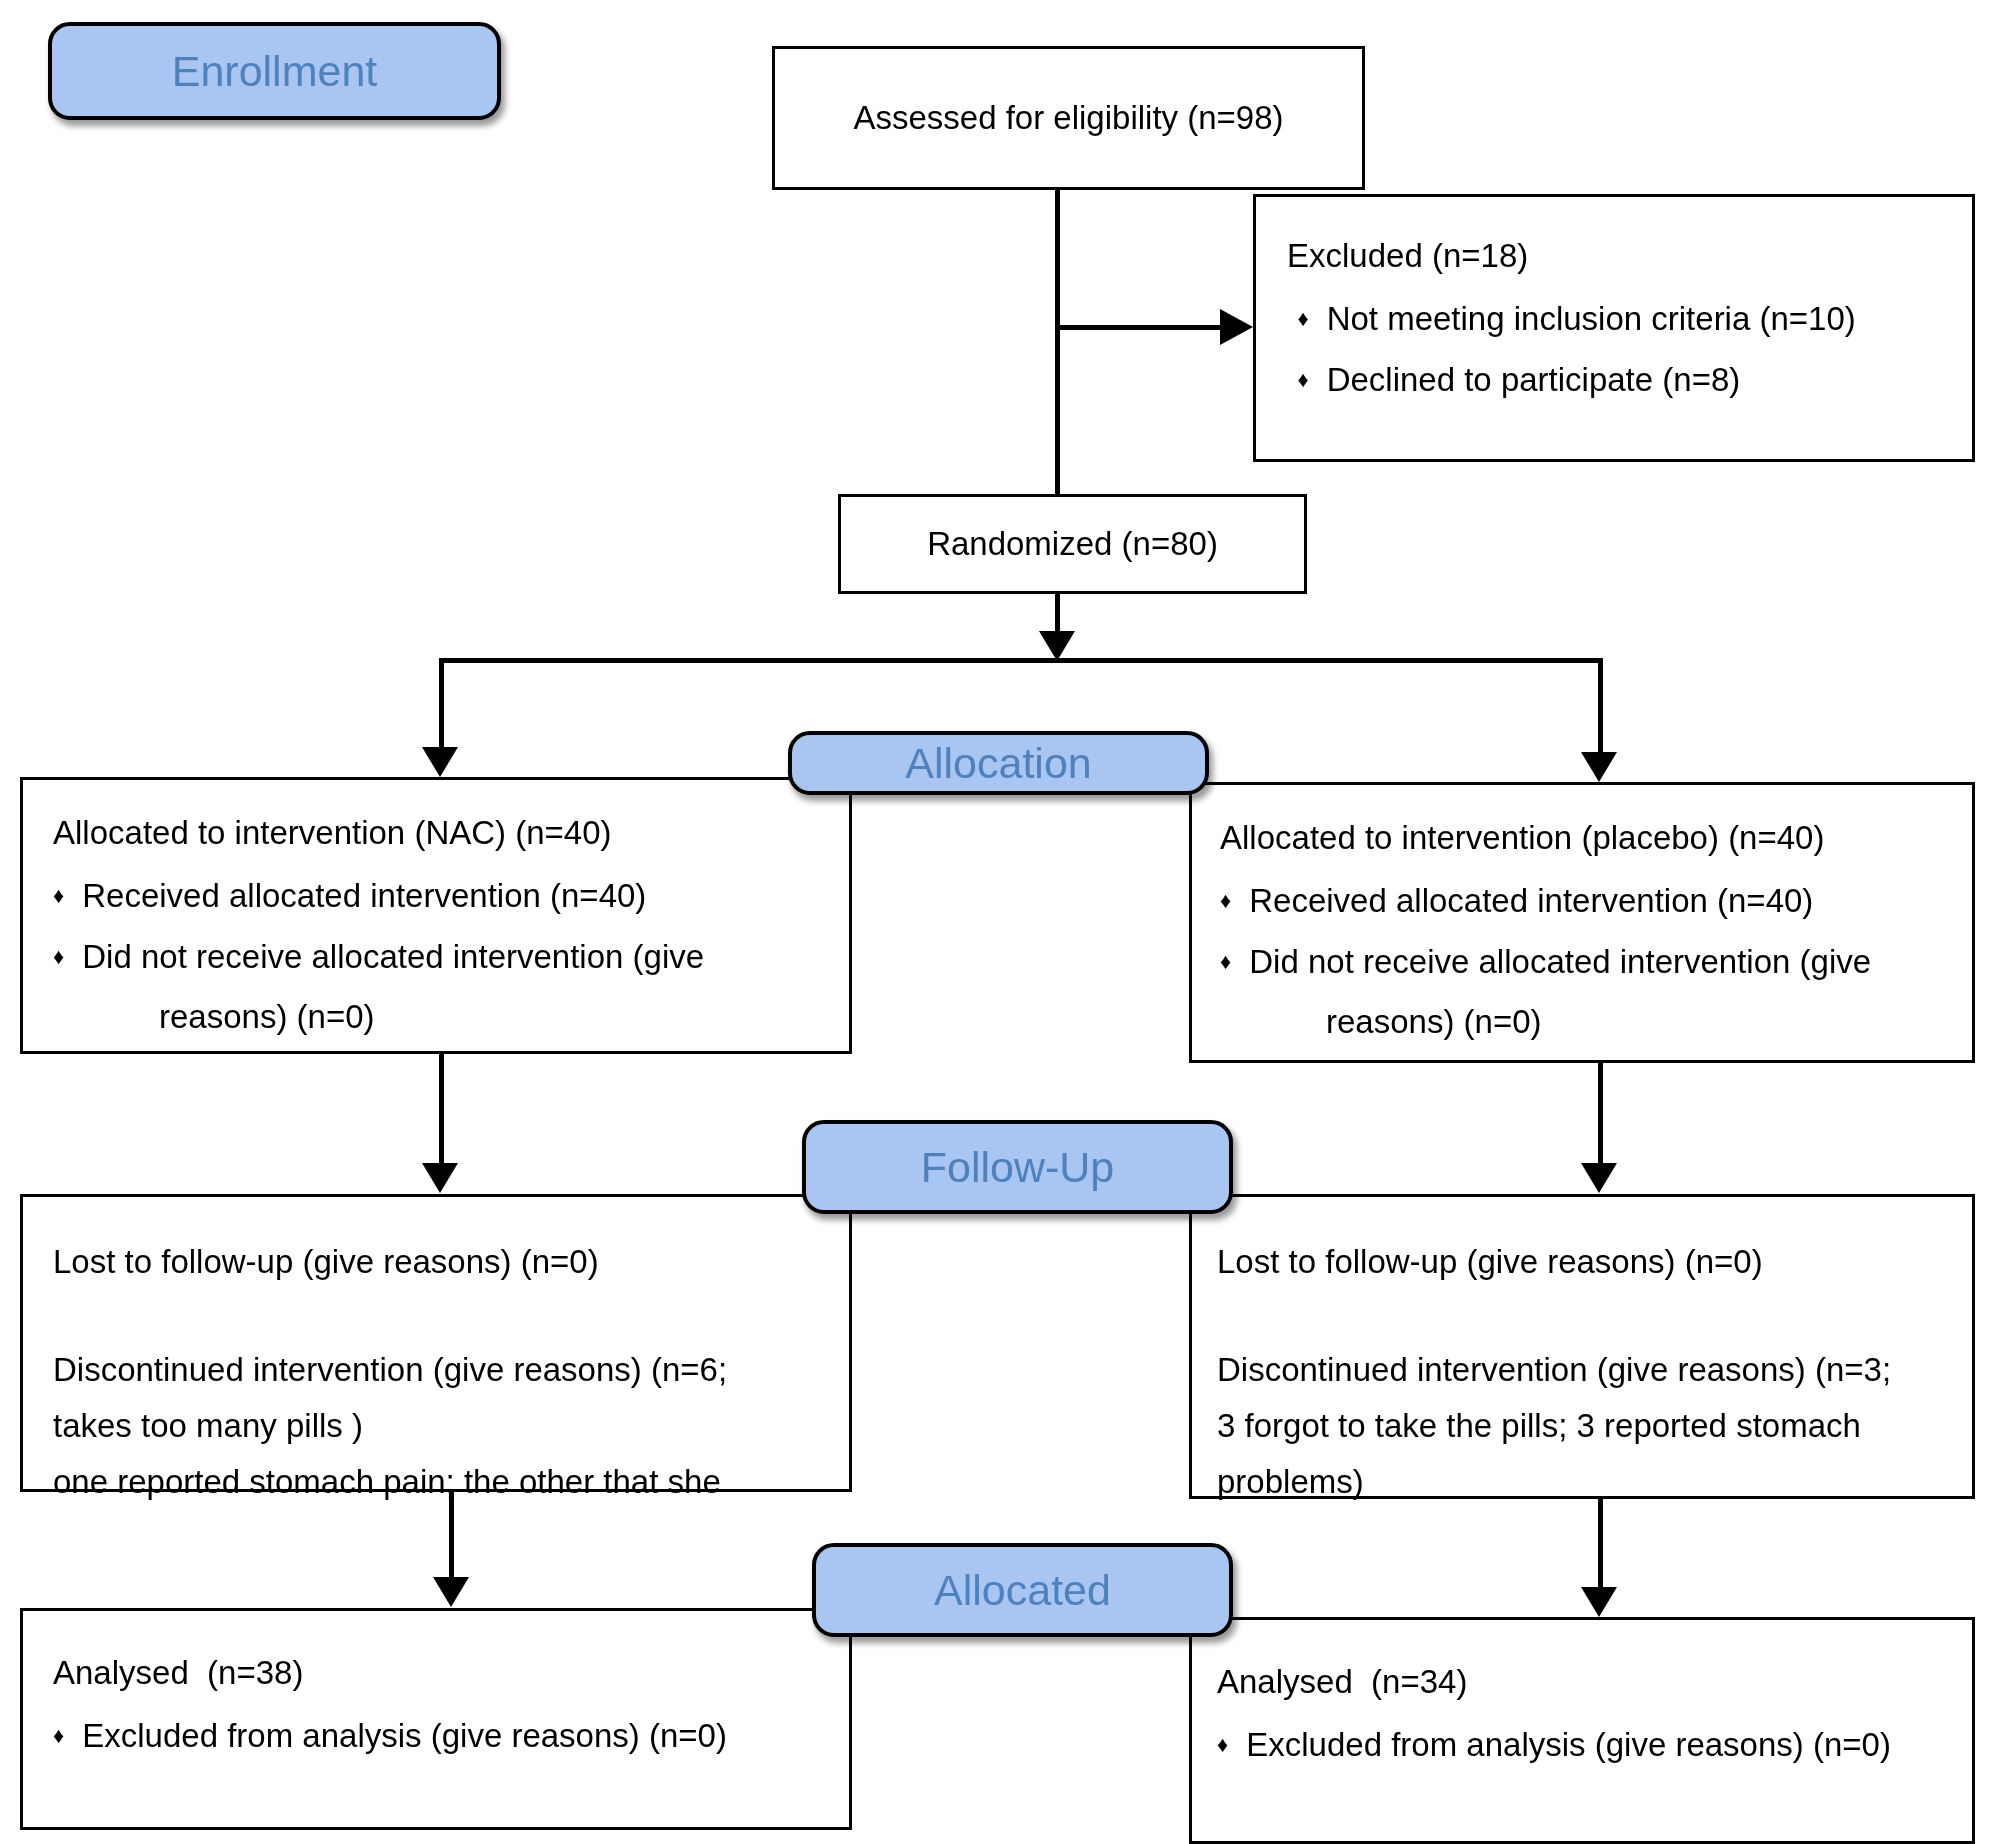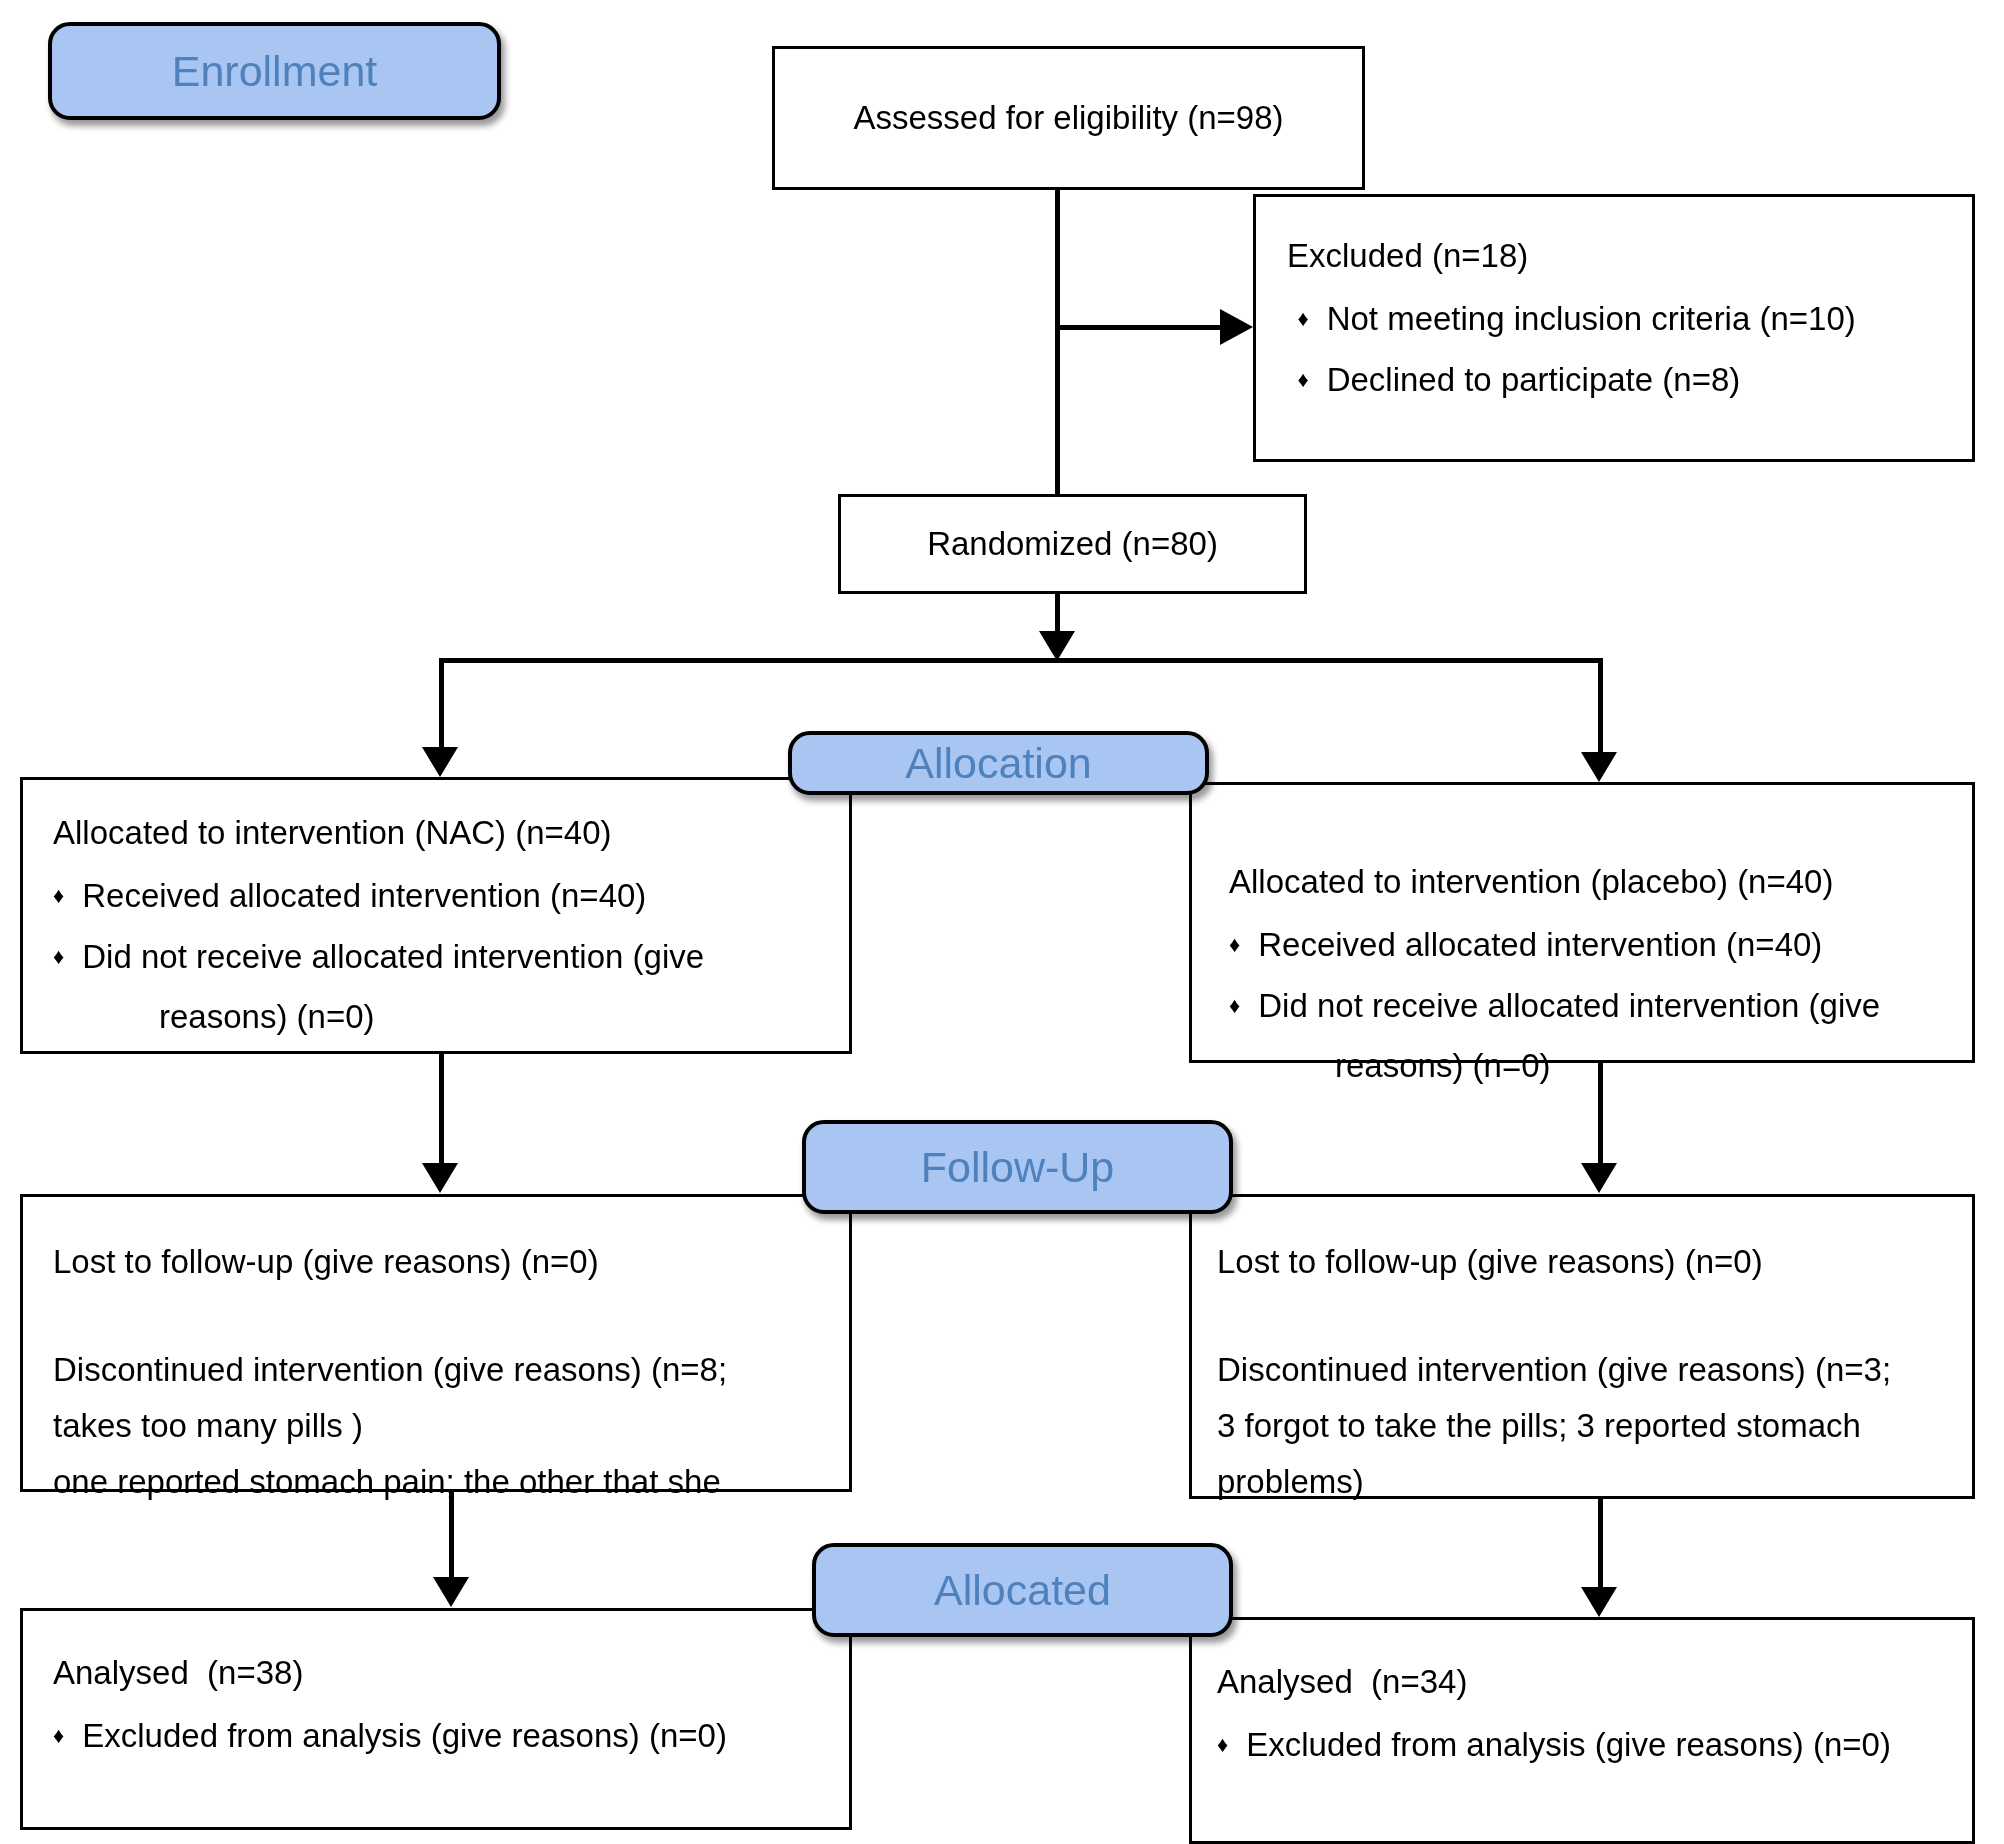--- a/index.html
+++ b/index.html
@@ -133,42 +133,42 @@
   <div class="box" style="left:20px; top:777px; width:832px; height:277px;">
     <div class="inner">
       <div class="line mb-title">Allocated to intervention (NAC) (n=40)</div>
       <div class="line bullet-row"><span class="bullet" style="margin-left:0;">♦</span><span>Received allocated intervention (n=40)</span></div>
       <div class="line bullet-row"><span class="bullet" style="margin-left:0;">♦</span><span>Did not receive allocated intervention (give</span></div>
       <div class="line cont">reasons) (n=0)</div>
     </div>
   </div>
 
   <div class="box" style="left:1189px; top:782px; width:786px; height:281px;">
-    <div class="inner" style="padding-left:37px;margin-top:44px;">
+    <div class="inner" style="padding-left:28px;">
       <div class="line mb-title">Allocated to intervention (placebo) (n=40)</div>
       <div class="line bullet-row"><span class="bullet" style="margin-left:0;">♦</span><span>Received allocated intervention (n=40)</span></div>
       <div class="line bullet-row"><span class="bullet" style="margin-left:0;">♦</span><span>Did not receive allocated intervention (give</span></div>
       <div class="line cont">reasons) (n=0)</div>
     </div>
   </div>
 
   <div class="vline" style="left:439px; top:1054px; width:4.5px; height:110px;"></div>
   <div class="arrow-down" style="left:422px; top:1163px;"></div>
 
   <div class="vline" style="left:1598px; top:1063px; width:4.5px; height:101px;"></div>
   <div class="arrow-down" style="left:1581px; top:1163px;"></div>
 
   <div class="stage-label" style="left:802px; top:1120px; width:431px; height:94px;">
     <span>Follow-Up</span>
   </div>
 
   <div class="box" style="left:20px; top:1194px; width:832px; height:298px;">
     <div class="inner" style="padding-top:37px;">
       <div class="line">Lost to follow-up (give reasons) (n=0)</div>
-      <div class="line gap-para">Discontinued intervention (give reasons) (n=8;</div>
+      <div class="line gap-para">Discontinued intervention (give reasons) (n=6;</div>
       <div class="line">takes too many pills )</div>
       <div class="line">one reported stomach pain; the other that she</div>
     </div>
   </div>
 
   <div class="box" style="left:1189px; top:1194px; width:786px; height:305px;">
     <div class="inner" style="padding-top:37px; padding-left:25px;">
       <div class="line">Lost to follow-up (give reasons) (n=0)</div>
       <div class="line gap-para">Discontinued intervention (give reasons) (n=3;</div>
       <div class="line">3 forgot to take the pills; 3 reported stomach</div>

